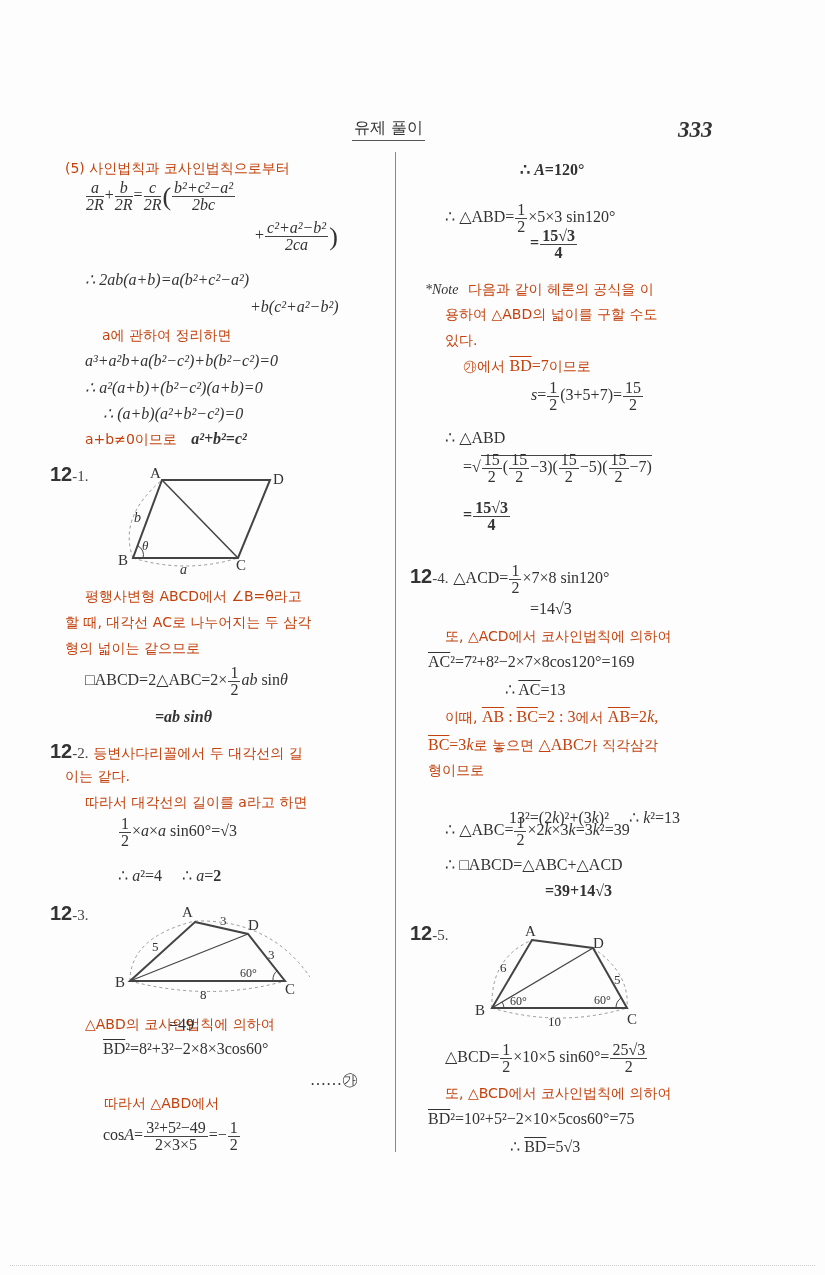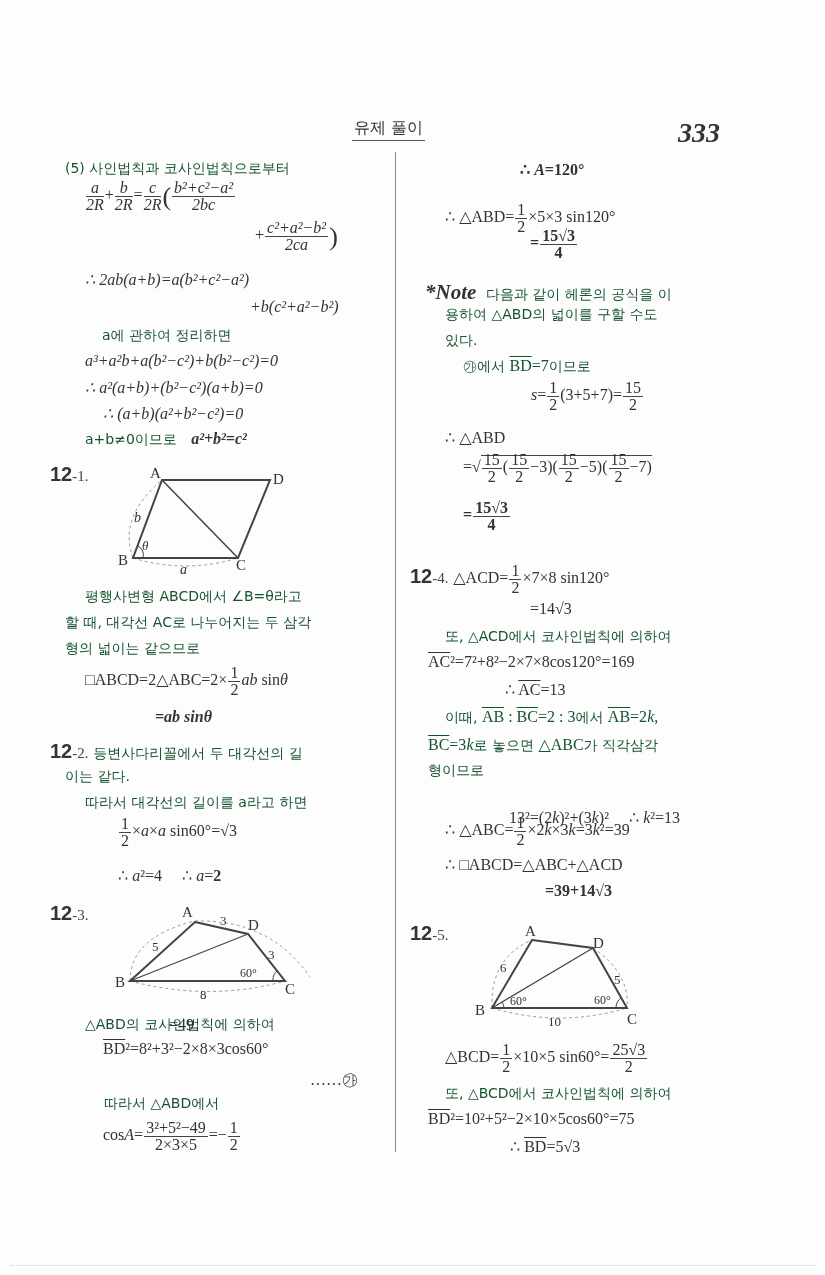--- a/index.html
+++ b/index.html
@@ -2,33 +2,33 @@
 <html><head>
 <meta charset="utf-8">
 <style>
   html, body { margin: 0; padding: 0; }
   body {
     width: 825px; height: 1275px; background: #fdfdfd; position: relative; overflow: hidden;
     font-family: "DejaVu Serif", "Liberation Serif", serif; color: #2a2a2a;
   }
   .abs { position: absolute; }
   .hdr-title { left: 352px; top: 118px; font-family: "DejaVu Sans", sans-serif; font-size: 16px; color: #333; border-bottom: 1.5px solid #555; padding: 0 2px 1px 2px; }
-  .hdr-page { left: 678px; top: 117px; font-family: "Liberation Serif", serif; font-size: 28px; font-weight: bold; font-style: italic; color: #333; }
+  .hdr-page { left: 678px; top: 117px; font-family: "Liberation Serif", serif; font-size: 23px; font-weight: bold; font-style: italic; color: #333; }
   .divider { left: 395px; top: 152px; width: 1px; height: 1000px; background: #888; }
   .line { position: absolute; font-size: 15px; white-space: nowrap; color: #333; }
-  .ko { font-family: "DejaVu Sans", sans-serif; font-size: 14px; color: #14532d; }
+  .ko { font-family: "DejaVu Sans", sans-serif; font-size: 14px; color: #c2410c; }
   .math { font-family: "Liberation Serif", "DejaVu Serif", serif; font-size: 16px; }
   .it { font-style: italic; }
   .b { font-weight: bold; }
   .probnum { font-family: "Liberation Sans", sans-serif; font-size: 20px; font-weight: bold; color: #333; }
   .probsub { font-family: "Liberation Serif", serif; font-size: 15px; color: #444; }
   .frac { display: inline-block; vertical-align: middle; text-align: center; margin: 0 1px; }
   .frac > span { display: block; line-height: 16px; }
   .frac .num { border-bottom: 1px solid #444; padding: 0 2px; }
-  .note { font-family: "Liberation Serif", serif; font-style: italic; font-weight: bold; font-size: 21px; }
+  .note { font-family: "Liberation Serif", serif; font-style: italic; font-weight: normal; font-size: 14px; }
   .ov { text-decoration: overline; margin-top: 39px; }
   svg text { font-family: "Liberation Serif", serif; fill: #333; }
   .footer { left: 10px; top: 1265px; width: 805px; height: 1px; border-top: 1px dotted #ccc; }
 </style>
 </head>
 <body>
 
 <div class="abs hdr-title">유제 풀이</div>
 <div class="abs hdr-page">333</div>
 <div class="abs divider"></div>

